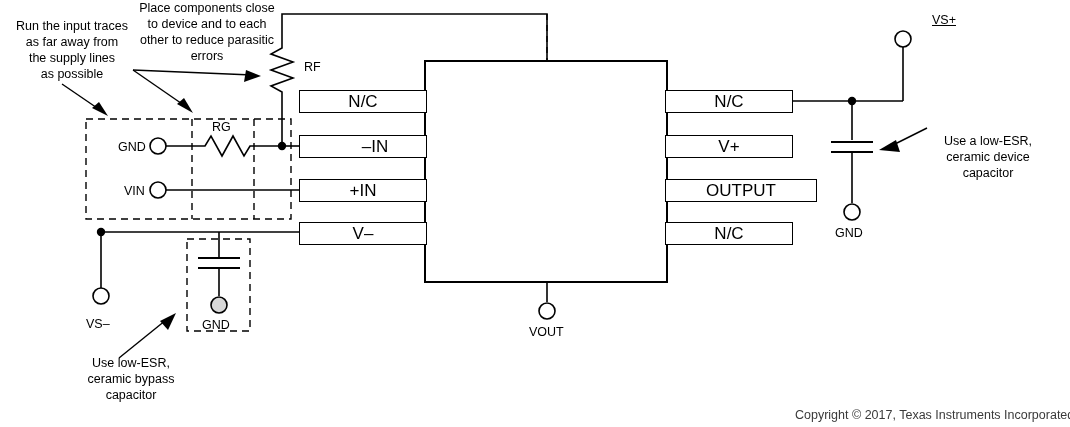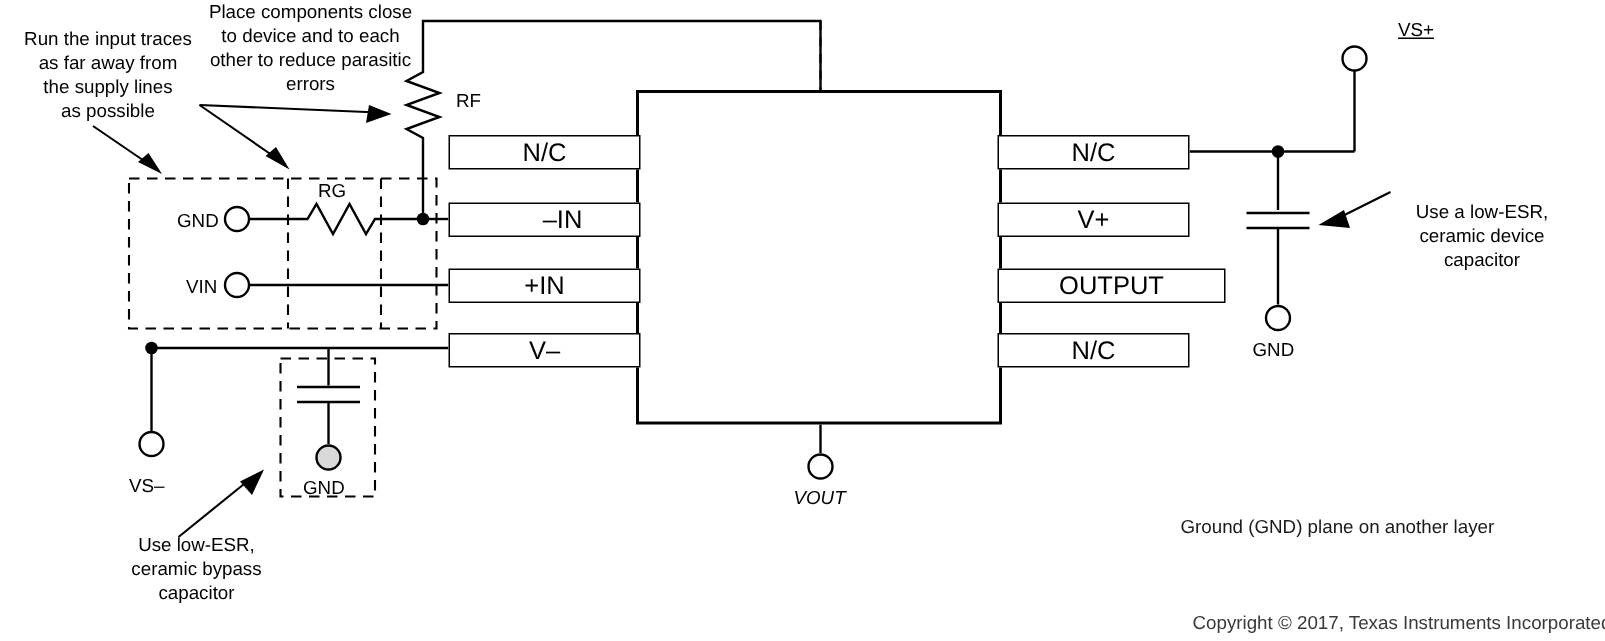--- a/index.html
+++ b/index.html
@@ -194,21 +194,21 @@
   <div class="pinbox" style="left:665px; top:179px; width:152px;">OUTPUT</div>
   <div class="pinbox" style="left:665px; top:222px; width:128px;">N/C</div>
 
   <div class="lbl" style="left:304px; top:60px;">RF</div>
   <div class="lbl" style="left:212px; top:120px;">RG</div>
 
   <div class="lbl" style="left:118px; top:140px;">GND</div>
   <div class="lbl" style="left:124px; top:184px;">VIN</div>
   <div class="lbl" style="left:86px; top:317px;">VS–</div>
   <div class="lbl" style="left:202px; top:318px;">GND</div>
-  <div class="lbl" style="left:529px; top:325px;font-style:italic;">VOUT</div>
+  <div class="lbl" style="left:529px; top:325px;">VOUT</div>
   <div class="lbl" style="left:932px; top:13px;text-decoration:underline;">VS+</div>
   <div class="lbl" style="left:835px; top:226px;">GND</div>
 
   <div class="note" style="left:2px; top:18px; width:140px;">Run the input traces
 as far away from
 the supply lines
 as possible</div>
 
   <div class="note" style="left:121px; top:0px; width:172px;">Place components close
 to device and to each
@@ -216,17 +216,16 @@
 errors</div>
 
   <div class="note" style="left:928px; top:133px; width:120px;">Use a low-ESR,
 ceramic device
 capacitor</div>
 
   <div class="note" style="left:70px; top:355px; width:122px;">Use low-ESR,
 ceramic bypass
 capacitor</div>
 
-  <div class="planenote" style="left:787px; top:344px;">Ground (GND) plane on another layer</div>
 
   <div class="copyright" style="left:795px; top:408px;">Copyright © 2017, Texas Instruments Incorporated</div>
 
 </div>
 
 </body></html>

